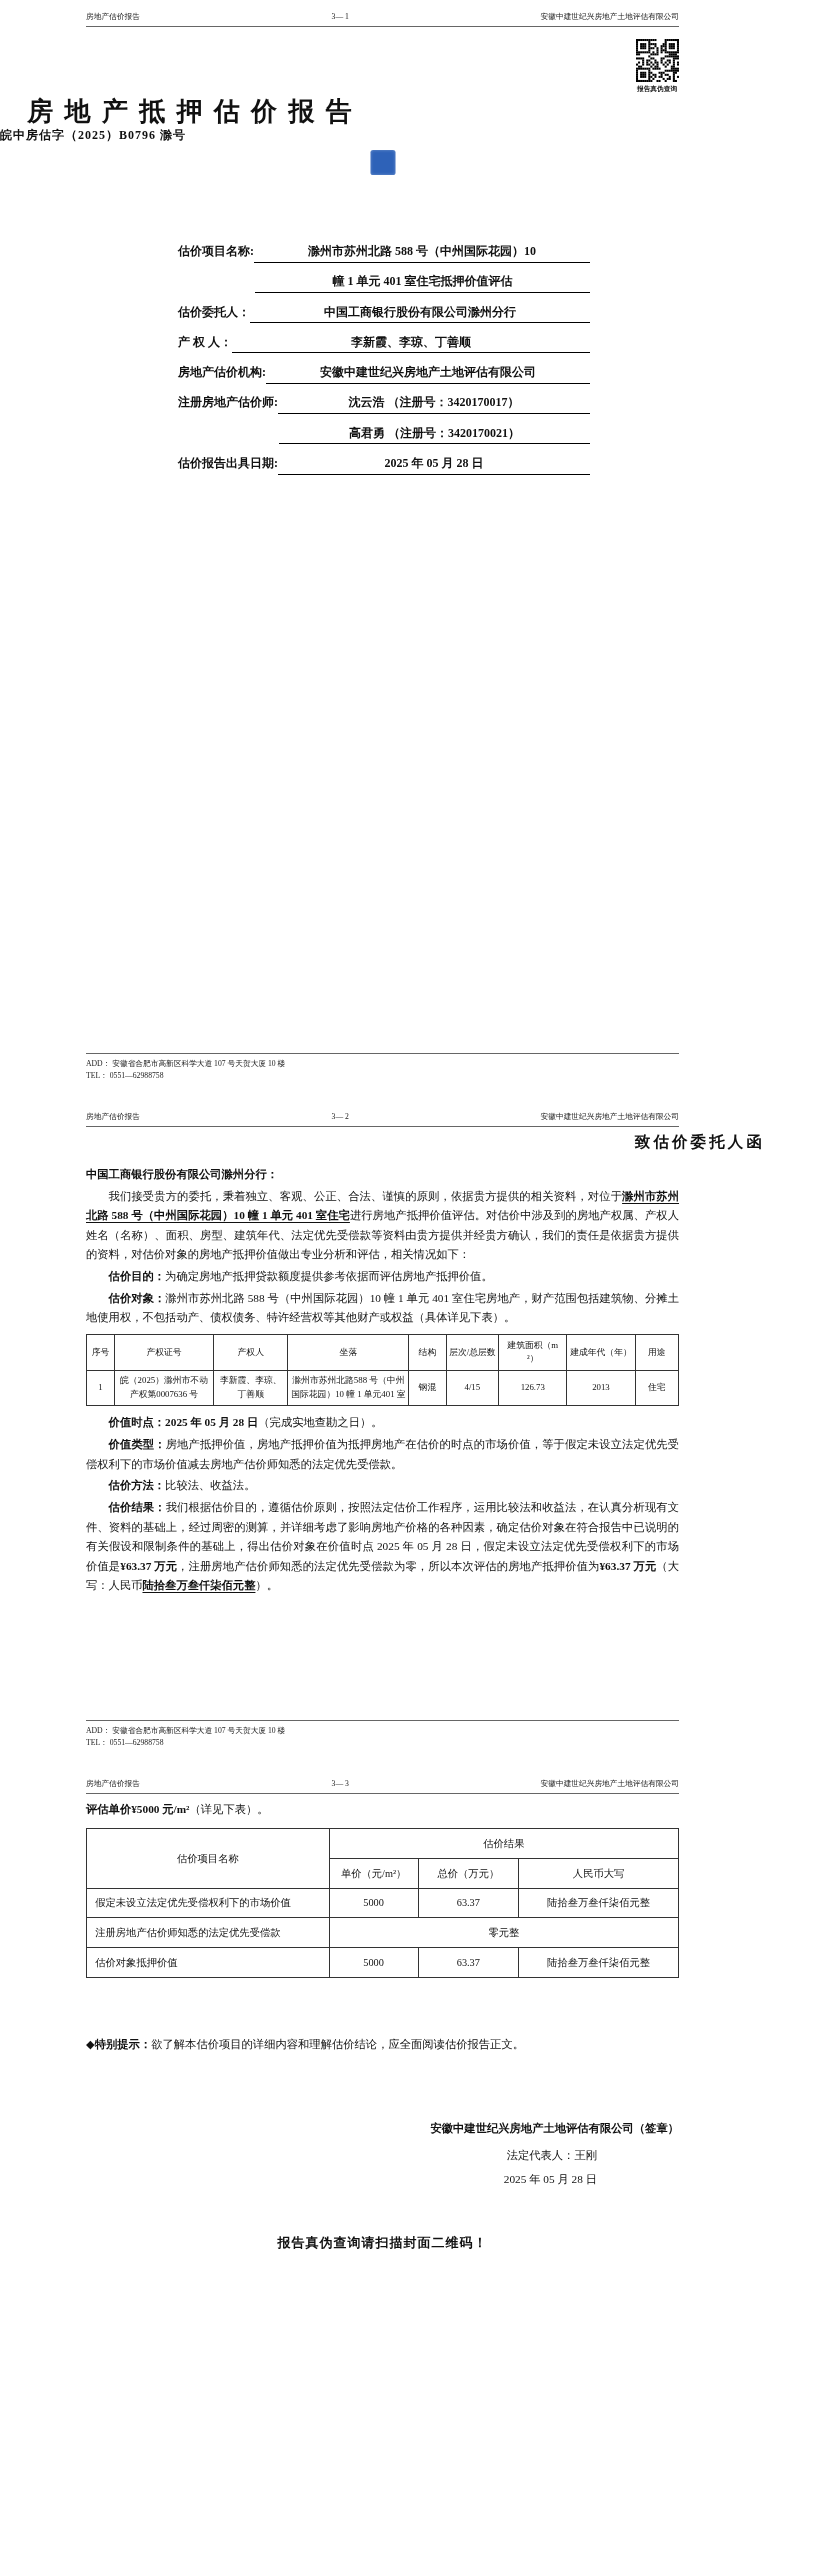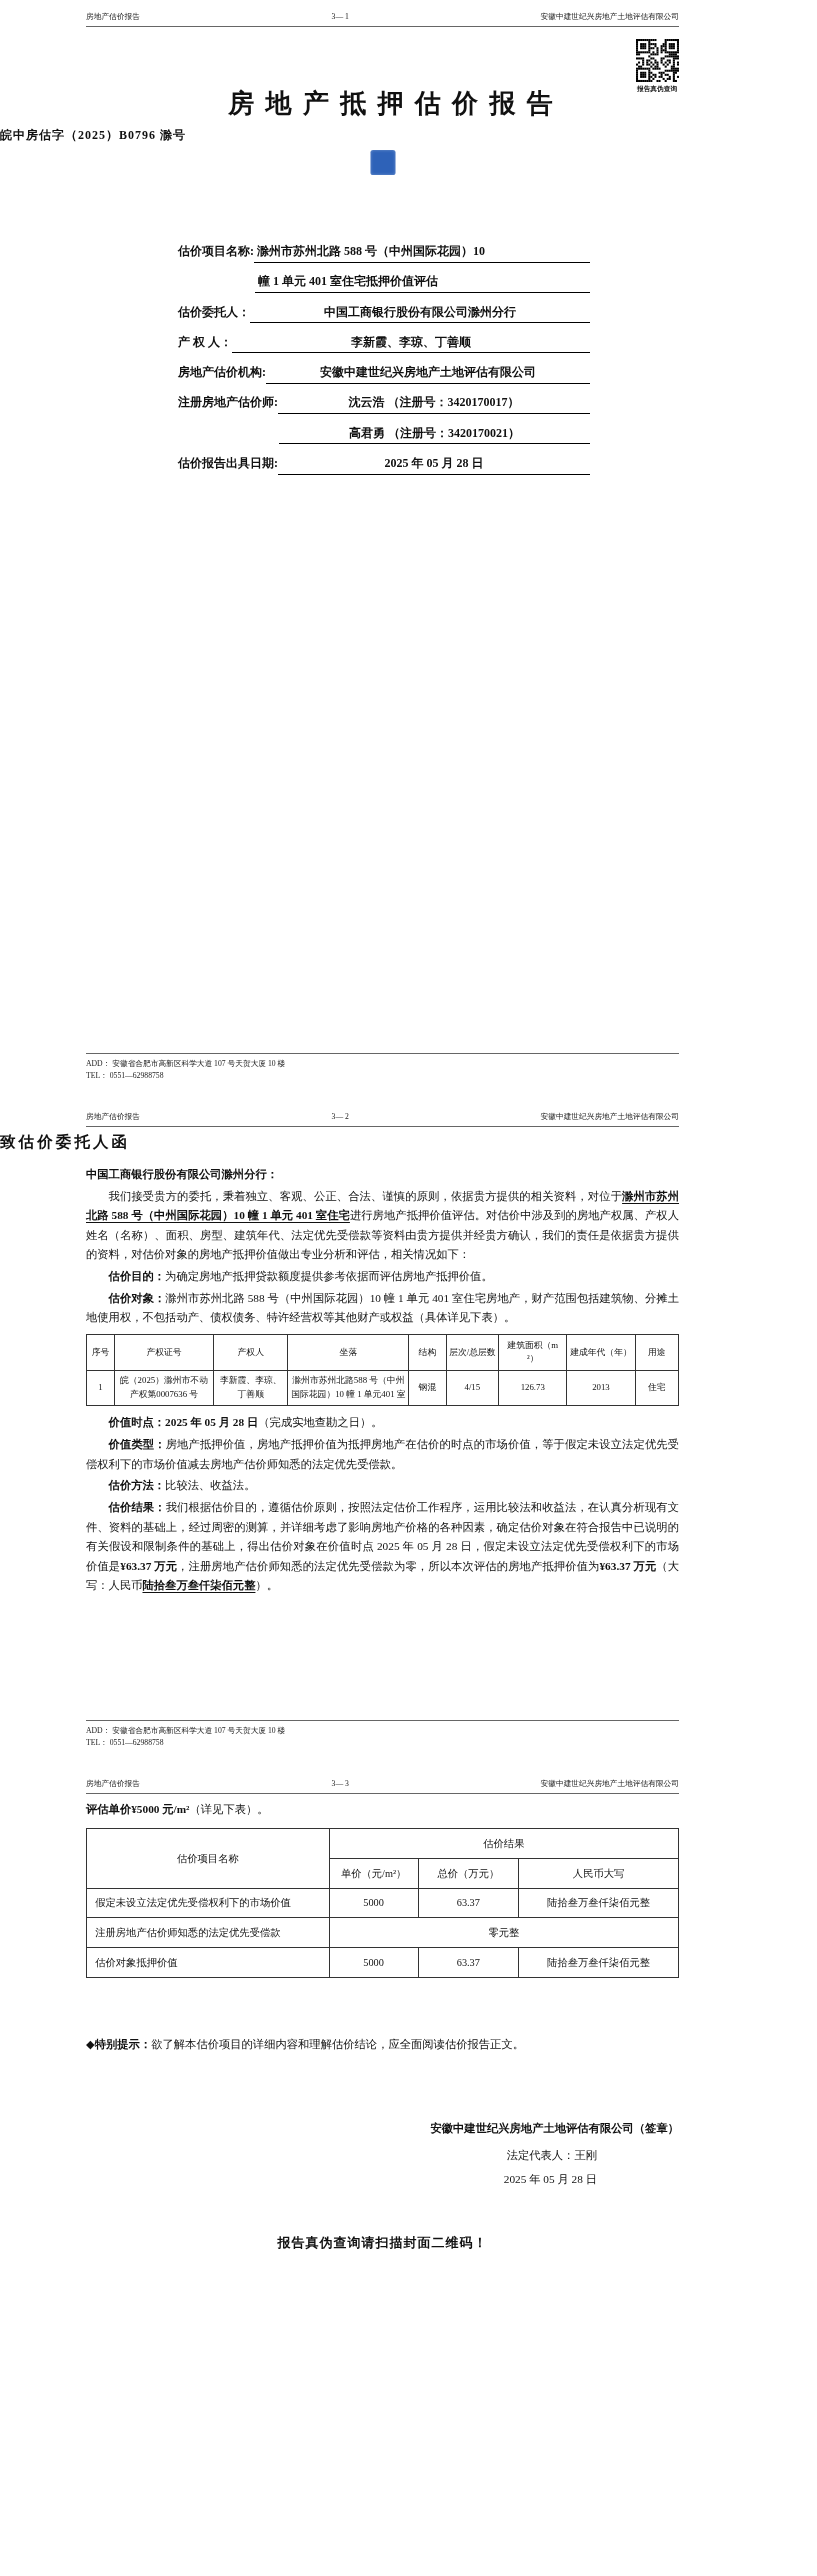--- a/index.html
+++ b/index.html
@@ -25,44 +25,44 @@
     position: absolute; bottom: 17.5px; left: 86px; right: 86px;
     border-top: 0.5px solid #666; padding-top: 4.1px;
     font-size: 7.7px; line-height: 1.6; color: #222;
   }
 
   
   .qr-box { position: absolute; top: 39px; right: 86px; width: 44px; text-align: center; }
   .qr-box svg { width: 43px; height: 43px; display: block; margin: 0 auto; background: #fff; }
   .qr-cap { font-size: 6.7px; font-weight: bold; margin-top: 2.6px; white-space: nowrap; }
   .cover-title {
-    position: absolute; top: 78px; left: 0; width: 100%; margin: 8px;
-    text-align: center; font-size: 26px; font-weight: bold; letter-spacing: 11.3px; text-indent: 11.3px;
+    position: absolute; top: 78px; left: 0; width: 100%; margin: 16px;
+    text-align: left; font-size: 26px; font-weight: bold; letter-spacing: 11.3px; text-indent: 11.3px;
   }
   .cover-docno {
     position: absolute; top: 127px; left: 0; width: 100%;
     text-align: left; font-size: 12px; font-weight: bold; letter-spacing: 1px;
   }
   .stamp {
     position: absolute; top: 150px; left: 50%; transform: translateX(-50%);
     width: 25px; height: 25px; background: #2e62b8; border-radius: 2.6px;
     box-shadow: inset 0 0 3.1px rgba(255,255,255,.35);
   }
   .cover-fields { position: absolute; top: 243px; left: 178px; right: 175px; font-size: 12px; font-weight: bold; }
   .cover-fields .frow { display: flex; margin-bottom: 10.8px; min-height: 17.5px; }
   .cover-fields .flabel { white-space: pre; flex: 0 0 auto; padding-bottom: 1px; }
   .cover-fields .fvalue { flex: 1 1 auto; border-bottom: 1px solid #000; text-align: center; padding: 0 3.1px 1.5px; }
-  .cover-fields .frow.left .fvalue { text-align: left; }
+  .cover-fields .frow.left .fvalue { text-align: center; }
   .cover-fields .frow.cont-a { padding-left: 77px; }
   .cover-fields .frow.cont-b { padding-left: 101px; }
 
   
   .letter-title {
     position: absolute; top: 32px; left: 0; width: 100%; margin: 0;
-    text-align: left; font-size: 15.5px; font-weight: bold; letter-spacing: 3.1px;
+    text-align: right; font-size: 15.5px; font-weight: bold; letter-spacing: 3.1px;
   }
   .flow { position: absolute; top: 65px; left: 86px; right: 86px; font-size: 11.3px; line-height: 19.6px; }
   .flow p { margin: 0 0 2.1px; text-align: justify; }
   .indent { text-indent: 2em; }
   .salutation { font-weight: bold; }
   .b { font-weight: bold; }
   .u { text-decoration: underline; text-underline-offset: 2.6px; text-decoration-thickness: 0.8px; }
 
   .ptable { width: 100%; border-collapse: collapse; margin: 6.2px 0 7.2px; table-layout: fixed; padding-left: 36px; }
   .ptable th, .ptable td {

